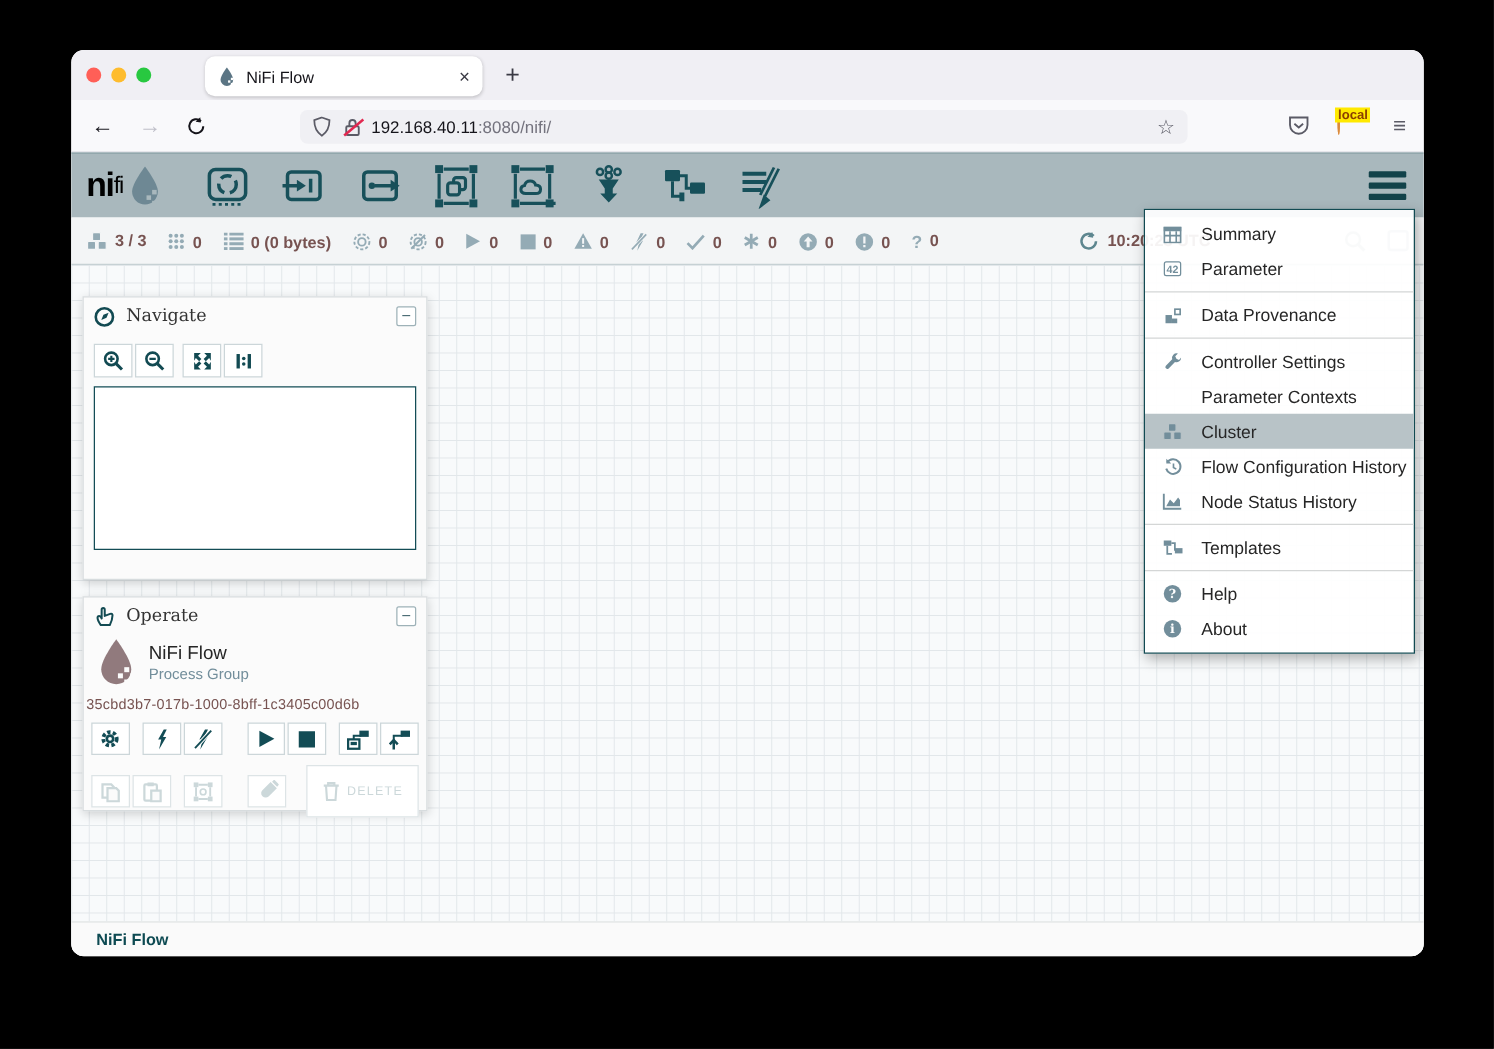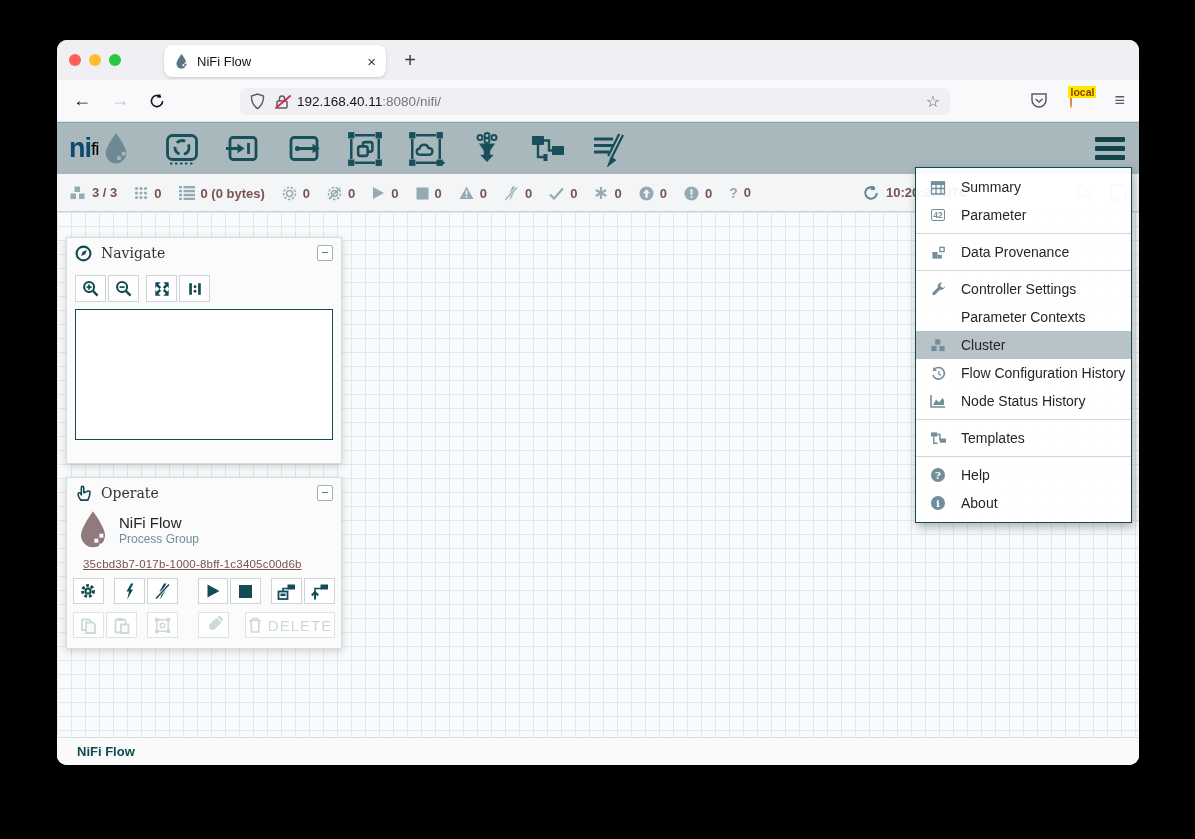--- a/index.html
+++ b/index.html
@@ -30,21 +30,21 @@
   .pocket, .hamb-browser { color:#5b5b66; display:flex; }
   .hamb-browser { font-size:18px; letter-spacing:0; }
   .avatar { position:relative; width:22px; height:22px; }
   .avatar-circle { width:20px; height:20px; border-radius:50%; background:#f5a55a; border:1px solid #d98b3d; margin-top:4px; }
   .local-badge { position:absolute; top:-4px; left:-2px; background:#ffe900; color:#8a3e00; font-size:10.5px; font-weight:bold; padding:0 2px; }
 
   
   .nifi-app { flex:1; display:flex; flex-direction:column; position:relative; background:#f8fafb; }
   .nf-header { height:52px; background:#a9b8bd; border-top:1px solid #8ba1a7; display:flex; align-items:center; flex:none; }
   .logo { display:flex; align-items:center; margin-left:12px; }
-  .logo-ni { font-size:27px; font-weight:bold; color:#0c4a6e; letter-spacing:-1px; }
+  .logo-ni { font-size:27px; font-weight:bold; color:#000000; letter-spacing:-1px; }
   .logo-fi { font-size:19px; font-weight:normal; color:#000000; letter-spacing:-1px; }
   .toolbar-icons { display:flex; align-items:center; gap:23px; margin-left:32px; color:#17505a; }
   .tbi { width:38px; height:38px; display:flex; align-items:center; justify-content:center; }
   .nf-hamburger { margin-left:auto; margin-right:14px; display:flex; flex-direction:column; gap:4px; }
   .nf-hamburger span { width:30px; height:5px; background:#12424a; border-radius:1px; }
 
   .statusbar { height:38px; background:#f3f5f6; border-bottom:1px solid #c6d1d4; display:flex; align-items:center;
                flex:none; position:relative; font-size:13px; font-weight:bold; color:#775351; }
   .st-group { display:flex; align-items:flex-end; gap:17px; margin-left:12px; }
   .st-item { display:flex; align-items:center; gap:6px; }
@@ -71,28 +71,28 @@
   .nav-panel { top:115px; height:227px; }
   .nav-btns { display:flex; align-items:center; margin:7px 0 0 8px; }
   .nbtn { width:31px; height:27px; background:#fff; border:1px solid #ccd6d9; display:flex; align-items:center;
           justify-content:center; color:#124a52; }
   .nbtn + .nbtn { margin-left:2px; } .nbtn.gap { margin-left:7px; }
   .birdseye { margin:7px 8px 0 8px; height:131px; background:#fff; border:1px solid #134c55; }
   .op-panel { top:355px; height:172px; }
   .op-row { display:flex; align-items:center; padding:2px 10px 0 10px; }
   .op-name { font-size:15px; color:#262626; }
   .op-type { font-size:12px; color:#728e9b; margin-top:1px; }
-  .op-id { font-size:11.5px; color:#775351; padding:8px 10px 0 16px; letter-spacing:.2px;text-decoration:underline; }
+  .op-id { font-size:11.5px; color:#775351; padding:8px 10px 0 2px; letter-spacing:.2px; }
   .btn-row { display:flex; align-items:center; padding:8px 6px 0 6px; }
   .obtn { width:31px; height:26px; background:#fff; border:1px solid #ccd6d9; display:flex; align-items:center;
           justify-content:center; color:#134c55; }
   .obtn.m2 { margin-left:2px; } .obtn.m10 { margin-left:10px; } .obtn.m20 { margin-left:20px; }
   .obtn.disabled { color:#ccd8da; border-color:#dde4e6; }
-  .del-btn { width:90px; height:26px; margin-left:16px; border:1px solid #dde4e6; background:#fff; color:#ccd8da;
-             display:flex; align-items:center; justify-content:center; gap:6px; font-size:15px; letter-spacing:1px; }
+  .del-btn { width:90px; height:42px; margin-left:16px; border:1px solid #dde4e6; background:#fff; color:#ccd8da;
+             display:flex; align-items:center; justify-content:center; gap:6px; font-size:10px; letter-spacing:1px; }
 
   
   .gmenu { position:absolute; left:858px; top:45px; width:217px; background:rgba(255,255,255,.93);
            border:1.5px solid #124a52; box-shadow:2px 4px 10px rgba(0,0,0,.3); z-index:10; padding:5px 0; }
   .mi { height:28px; display:flex; align-items:center; padding-left:13px; font-size:14px; color:#262626; }
   .mi .micon { width:18px; display:flex; justify-content:center; color:#728e9b; margin-right:14px; }
   .mi.hl { background:#b8c3c7; }
   .msep { height:1px; background:#d4d6d6; margin:4px 0; }
   .badge23 { border:1.3px solid #728e9b; border-radius:2px; font-size:8.5px; font-weight:bold; color:#728e9b;
              padding:0 1.5px; line-height:10px; }

